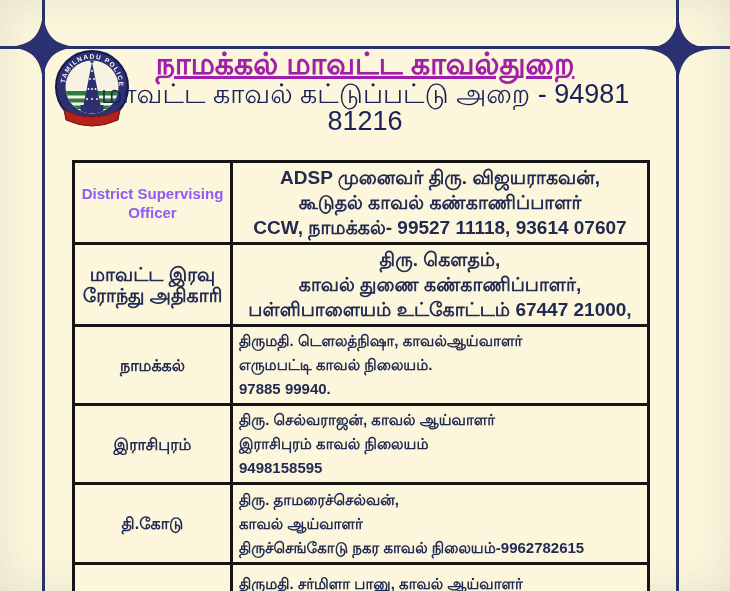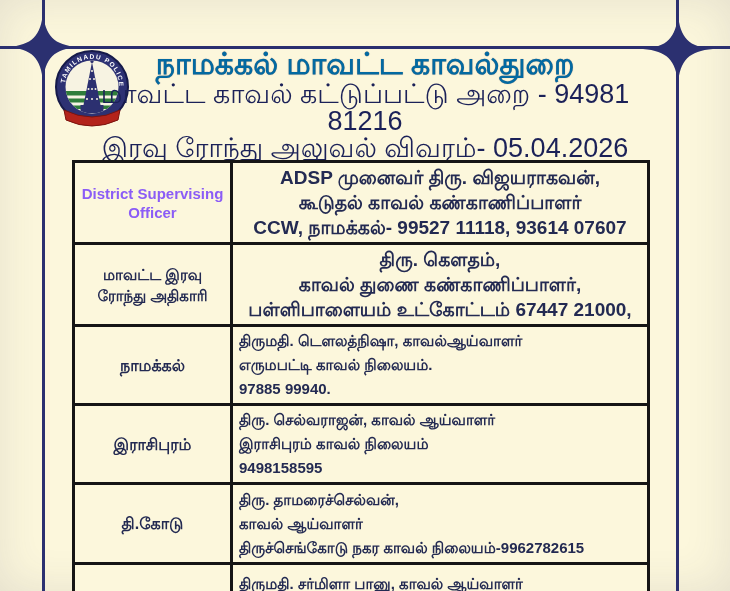--- a/index.html
+++ b/index.html
@@ -15,35 +15,35 @@
   .frame-v.right{left:676px;}
   .star{position:absolute;width:76px;height:76px;}
   .star.tl{left:5px;top:9px;}
   .star.tr{left:640px;top:11px;}
 
   
   .emblem{position:absolute;left:52px;top:47px;width:80px;height:84px;}
 
   
   .header{position:absolute;left:68px;top:46px;width:594px;text-align:center;}
-  .title{font-size:30px;line-height:35px;font-weight:800;color:#0369a1;
-         text-shadow:0 0 1px rgba(120,30,0,.4);}
+  .title{font-size:30px;line-height:35px;font-weight:800;color:#a21caf;
+         text-shadow:0 0 1px rgba(120,30,0,.4);text-decoration:underline;}
   .subtitle{font-size:26px;line-height:26px;font-weight:800;color:#c22b06;
             text-shadow:0 0 1px rgba(120,30,0,.4);}
   .hline{font-size:27px;line-height:27px;font-weight:400;color:#1b2158;}
 
   
   table.roster{position:absolute;left:72px;top:160px;width:578px;
                border-collapse:collapse;table-layout:fixed;background:#fcf7dc;}
   table.roster td{border:3px solid #151515;vertical-align:middle;
                   color:#232a52;font-weight:700;padding:2px 6px;}
   col.c1{width:158px;}
   td.lbl{text-align:center;font-size:16px;line-height:21px;}
   tr.r1 td.lbl{font-size:15px;color:#8b5cf6;line-height:19px;}
-  tr.r2 td.lbl{font-size:15px;}
+  tr.r2 td.lbl{font-size:19px;}
   td.det{padding-left:12px;}
   tr.r1 td.det,tr.r2 td.det{text-align:center;font-size:19px;line-height:25px;padding-left:6px;}
   tr.r3 td.det,tr.r4 td.det,tr.r5 td.det,tr.r6 td.det{font-size:15px;line-height:24px;}
   tr.r1{height:80px;} tr.r2{height:80px;} tr.r3{height:64px;}
   tr.r4{height:78px;} tr.r5{height:80px;} tr.r6{height:96px;}
   tr.r6 td.det{vertical-align:top;padding-top:7px;}
 </style>
 </head>
 <body>
 
@@ -88,21 +88,20 @@
     </g>
     <text font-size="6.5" font-weight="bold" fill="#ffffff" letter-spacing="1.2" font-family="Liberation Sans, sans-serif">
       <textPath href="#ringArc" startOffset="10%">TAMILNADU POLICE</textPath>
     </text>
     <path d="M 12,63 Q 40,77 68,63 L 66,73 Q 40,85 14,73 Z" fill="#b3231b" stroke="#7c130e" stroke-width="1"></path>
   </svg>
 
   <div class="header">
     <div class="title">நாமக்கல் மாவட்ட காவல்துறை</div>
     <div class="hline">மாவட்ட காவல் கட்டுப்பட்டு அறை - 94981 81216</div>
-    <div class="hline">இரவு ரோந்து அலுவல் விவரம்- 05.04.2026</div>
   </div>
 
   <table class="roster">
     <colgroup>
         <col class="c1">
         <col>
       </colgroup>
     <tbody>
       <tr class="r1">
         <td class="lbl">District Supervising Officer</td>

